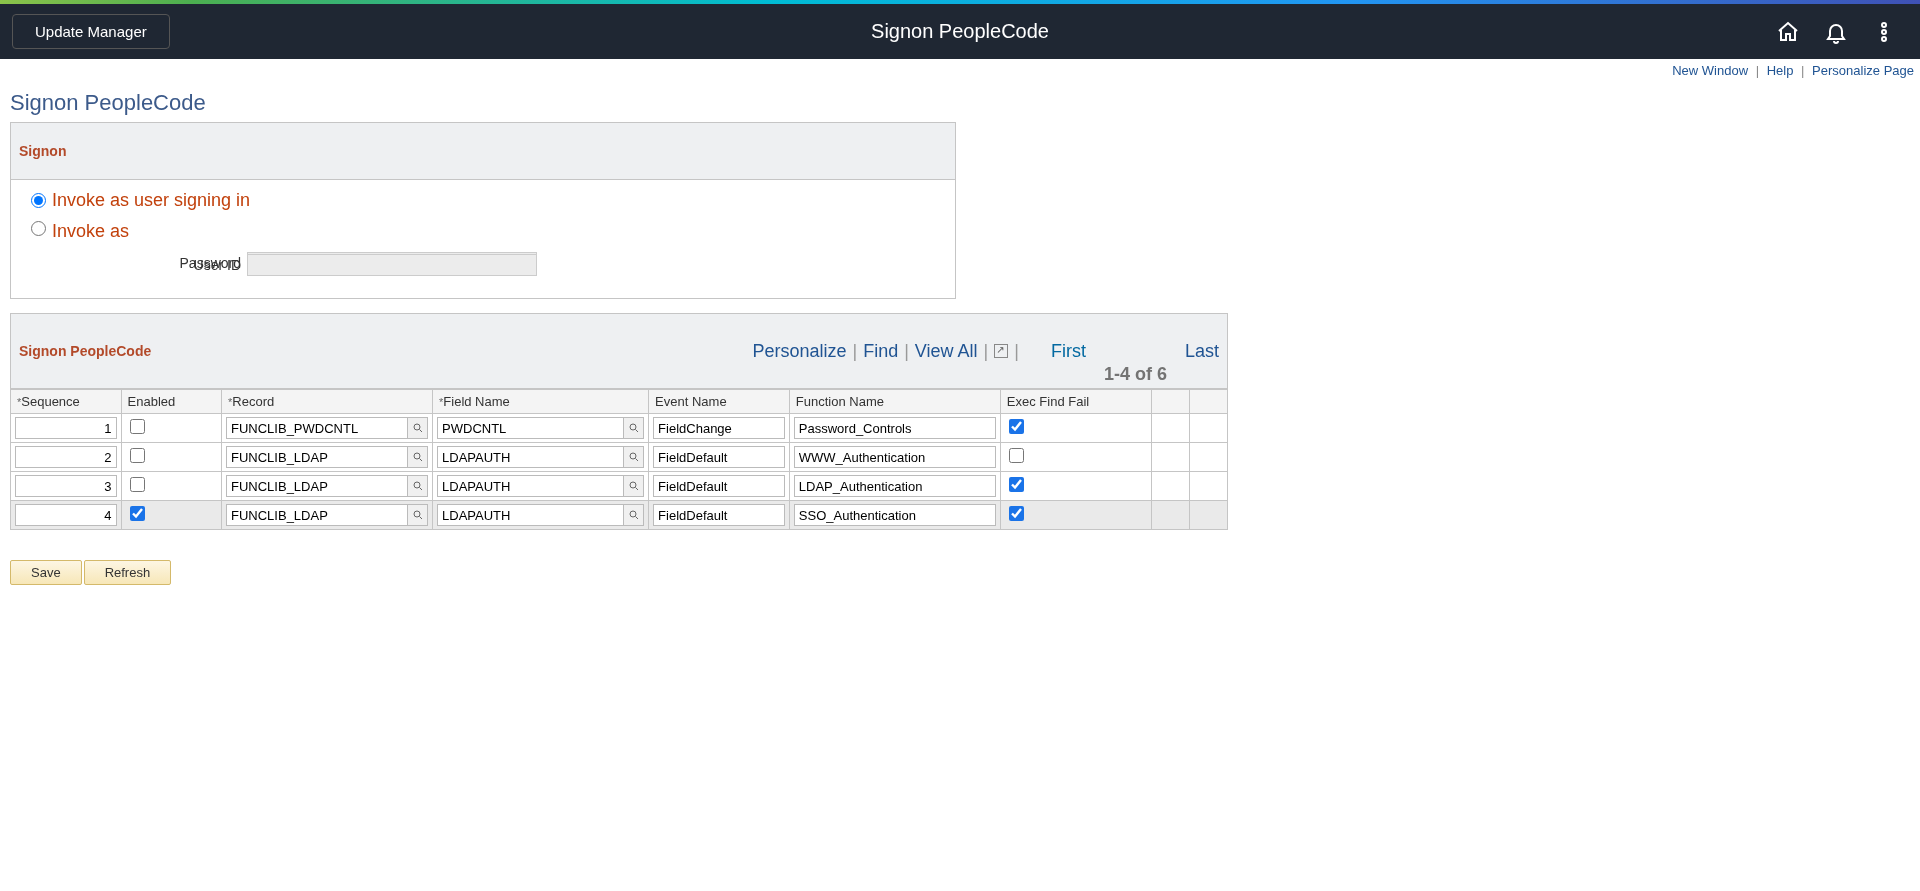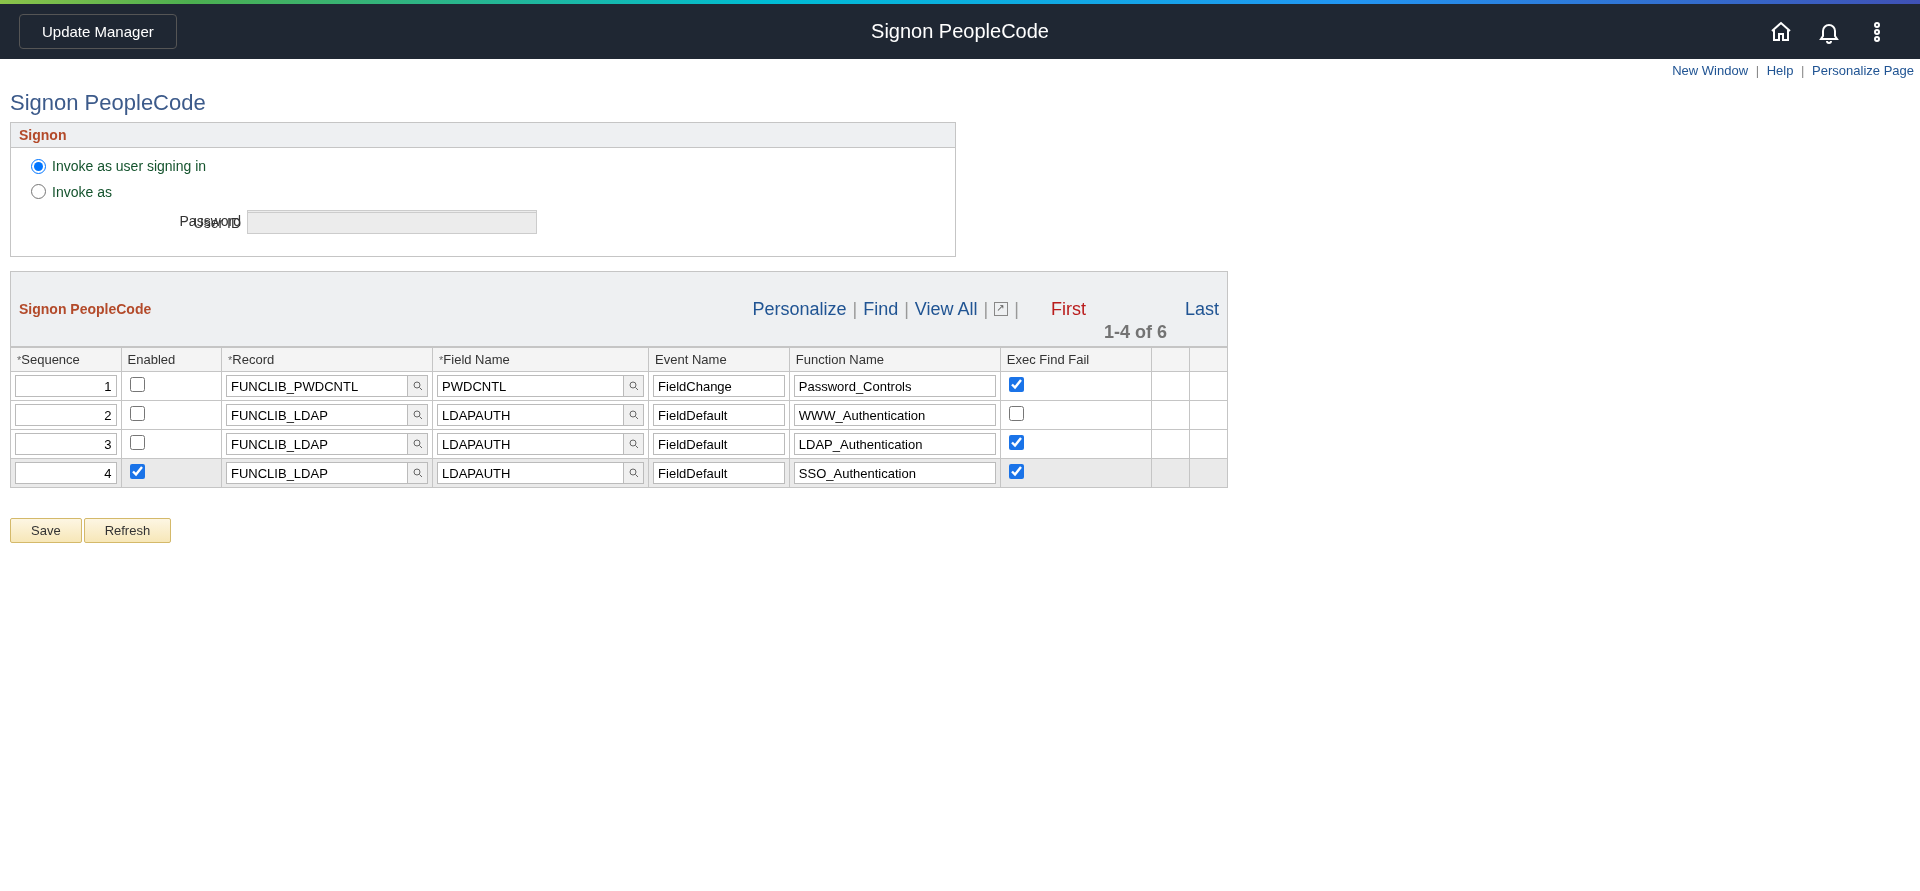--- a/index.html
+++ b/index.html
@@ -2,54 +2,54 @@
 <html><head>
 <meta charset="utf-8">
 <style>
 * { box-sizing: border-box; margin: 0; padding: 0; }
 body { font-family: Arial, sans-serif; font-size: 13px; color: #333; background: #fff; }
 
 
 .gradient-bar { height: 4px; background: linear-gradient(90deg, #8bc34a 0%, #4caf50 10%, #00bcd4 40%, #2196f3 70%, #3f51b5 100%); }
 
 
-.header { background: #1f2733; color: #fff; height: 55px; display: flex; align-items: center; padding: 0 19px; position: relative; }
+.header { background: #1f2733; color: #fff; height: 55px; display: flex; align-items: center; padding: 0 12px; position: relative; }
 .header-btn { background: transparent; border: 1px solid #555; border-radius: 4px; color: #fff; padding: 8px 22px; font-size: 15px; cursor: pointer; }
 .header-title { position: absolute; left: 50%; transform: translateX(-50%); font-size: 20px; font-weight: normal; }
 .header-icons { margin-left: auto; display: flex; gap: 24px; align-items: center; padding-right: 12px; }
 .header-icons svg { width: 24px; height: 24px; stroke: #fff; fill: none; stroke-width: 2; cursor: pointer; }
 
 
 .top-links { text-align: right; padding: 4px 6px; font-size: 13px; color: #3c5a8a; }
 .top-links a { color: #205493; text-decoration: none; cursor: pointer; }
 .top-links .sep { color: #888; margin: 0 4px; }
 
 
 .content { padding: 8px 10px; }
 .page-title { color: #3c5a8a; font-size: 22px; font-weight: normal; margin-bottom: 6px; }
 
 
 .groupbox { border: 1px solid #c5c5c5; background: #f5f5f5; width: 946px; }
-.groupbox-header { color: #b34a2a; font-weight: bold; font-size: 14px; padding: 4px 8px; border-bottom: 1px solid #c5c5c5; background: #eef0f2; }
+.groupbox-header { color: #b34a2a; font-weight: bold; font-size: 14px; padding: 20px 8px; border-bottom: 1px solid #c5c5c5; background: #eef0f2; }
 .groupbox-body { padding: 10px 20px 14px 20px; background: #fff; }
 .radio-row { display: flex; align-items: center; margin-bottom: 10px; gap: 6px; }
 .radio-row input[type=radio] { width: 15px; height: 15px; }
-.radio-row label { font-size: 14px; color: #14532d; }
+.radio-row label { font-size: 18px; color: #c2410c; }
 .field-row { display: flex; align-items: center; margin-bottom: 8px; margin-left: 130px; }
 .field-label { width: 80px; text-align: right; margin-right: 6px; font-size: 14px; }
 .field-row input[type=text], .field-row input[type=password] { width: 290px; height: 22px; border: 1px solid #ccc; background: #ececec; padding: 2px 4px; }
 
 
 .grid-wrap { width: 1218px; margin-top: 14px; }
 .grid-header { background: #eef0f2; border: 1px solid #c5c5c5; padding: 3px 8px; display: flex; align-items: center; }
 .grid-title { color: #b34a2a; font-weight: bold; font-size: 14px; }
 .grid-nav { margin-left: auto; display: flex; align-items: center; gap: 6px; font-size: 18px; }
 .grid-nav a { color: #205493; text-decoration: none; cursor: pointer; }
 .grid-nav .sep { color: #999; }
-.grid-nav .plain { color: #b91c1c; }
+.grid-nav .plain { color: #0369a1; }
 .grid-nav .bold { color: #737373; font-weight: bold; margin-top: 47px; }
 .zoom-icon { display:inline-block; width:14px; height:14px; border:1px solid #888; position:relative; cursor:pointer; }
 .zoom-icon::after{content:"↗"; position:absolute; font-size:10px; left:1px; top:-1px; color:#555;}
 
 table.grid { border-collapse: collapse; width: 100%; table-layout: fixed; }
 table.grid th { background: #f4f4f4; border: 1px solid #c5c5c5; text-align: left; font-weight: normal; font-size: 13px; padding: 4px 6px; color: #333; }
 table.grid td { border: 1px solid #c5c5c5; padding: 3px 4px; vertical-align: middle; }
 table.grid tr.row-sel td { background: #eaeaea; }
 .req::before { content: "*"; color: #666; font-size: 11px; margin-right:0px; }
 .cell-input { width: 100%; height: 22px; border: 1px solid #bbb; padding: 2px 4px; font-size: 13px; background:#fff;}

